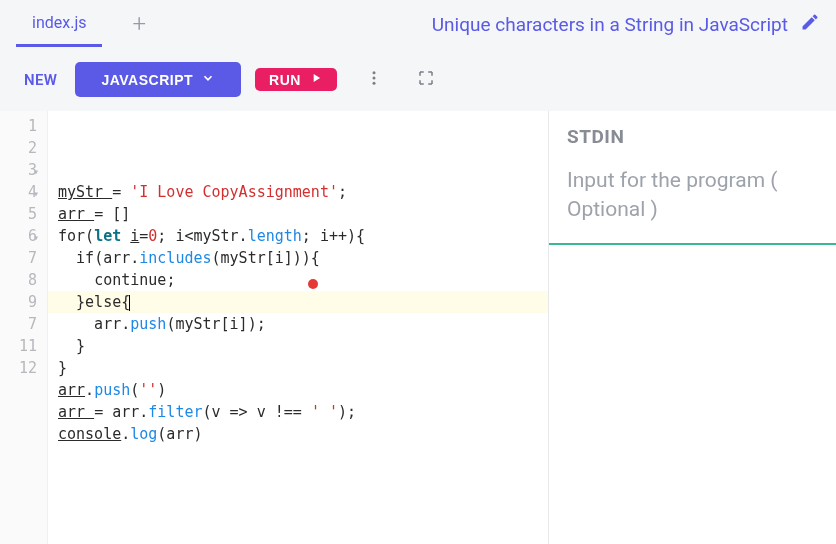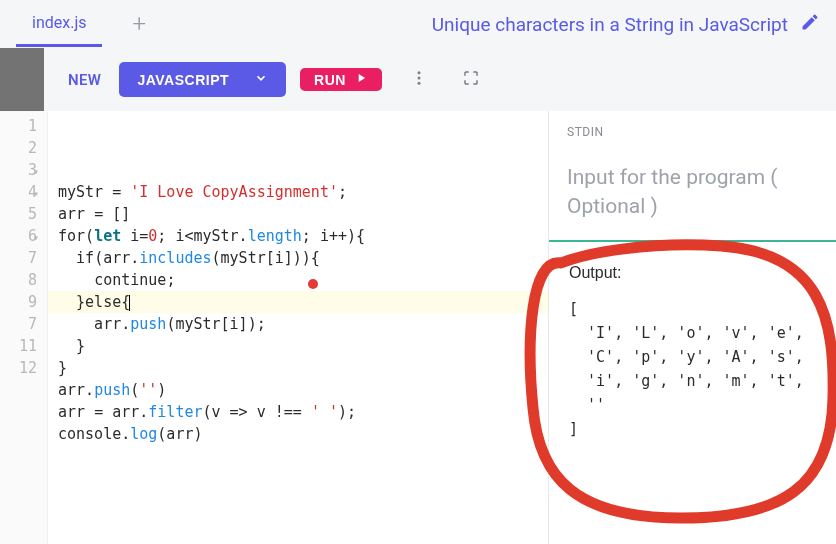--- a/index.html
+++ b/index.html
@@ -57,42 +57,41 @@
   .edit-icon {
     color: #5a5ae6;
     cursor: pointer;
   }
   .toolbar {
     display: flex;
     align-items: center;
     padding: 14px 20px;
     gap: 14px;
     background: #f5f6f8;
-    margin-left: 44px;
   }
   .new-link {
     color: #5a5ae6;
     font-size: 15px;
     font-weight: 600;
     letter-spacing: 0.4px;
     cursor: pointer;
     padding: 0 4px;
   }
   .lang-btn {
     background: #5a5ae6;
     color: #fff;
-    padding: 9px 18px;
+    padding: 9px 26px;
     border-radius: 5px;
     border: none;
     font-size: 14px;
     font-weight: 700;
     letter-spacing: 0.5px;
     display: flex;
     align-items: center;
-    gap: 25px;
+    gap: 8px;
     cursor: pointer;
   }
   .run-btn {
     background: #e91e63;
     color: #fff;
     padding: 3px 14px;
     border-radius: 5px;
     border: none;
     font-size: 14px;
     font-weight: 700;
@@ -155,40 +154,41 @@
     display: block;
     margin-left: -10px;
     padding-left: 10px;
     margin-right: -10px;
   }
   .str { color: #d32f2f; }
   .kw  { color: #0b7285; font-weight: 600; }
   .kw2 { color: #2b2b2b; font-weight: 400; }
   .num { color: #d32f2f; }
   .fn  { color: #1e88e5; }
-  .ident { color: #2b2b2b; }
+  .ident { color: #2b2b2b; text-decoration: underline; }
   .op { color: #2b2b2b; }
   .prop { color:#1e88e5; }
   .red-dot { position:absolute; width:10px; height:10px; background:#e53935; border-radius:50%; left:260px; top:168px; }
   .right-panel {
     width: 288px;
     display: flex;
     flex-direction: column;
     border-left: 1px solid #e6e8ea;
     position: relative;
   }
   .stdin-box {
     padding: 14px 18px 18px;
     border-bottom: 2px solid #3ab795;
   }
   .stdin-label {
     color: #888c94;
-    font-size: 12px;
+    font-size: 19px;
     letter-spacing: 0.5px;
-    margin-bottom: 24px;
+    margin-bottom: 18px;
+    font-weight: bold;
   }
   .stdin-placeholder {
     color: #9ea2aa;
     font-size: 21px;
     line-height: 1.4;
   }
   .output-box {
     padding: 18px 20px;
     font-family: "Menlo","Consolas",monospace;
     font-size: 15px;
@@ -283,33 +283,16 @@
       <div class="code" id="code">
         <div class="red-dot"></div>
       <div class="row"><span class="ident">myStr </span><span class="op">= </span><span class="str">'I Love CopyAssignment'</span><span class="op">;</span></div><div class="row"><span class="ident">arr </span><span class="op">= []</span></div><div class="row"><span class="kw2">for</span><span class="op">(</span><span class="kw">let </span><span class="ident">i</span><span class="op">=</span><span class="num">0</span><span class="op">; i&lt;myStr.</span><span class="prop">length</span><span class="op">; i++){</span></div><div class="row"><span class="op">  </span><span class="kw2">if</span><span class="op">(arr.</span><span class="fn">includes</span><span class="op">(myStr[i])){</span></div><div class="row"><span class="op">    </span><span class="kw2">continue</span><span class="op">;</span></div><div class="row hl-line"><span class="op">  }</span><span class="kw2">else</span><span class="op">{</span><span class="caret"></span></div><div class="row"><span class="op">    arr.</span><span class="fn">push</span><span class="op">(myStr[i]);</span></div><div class="row"><span class="op">  }</span></div><div class="row"><span class="op">}</span></div><div class="row"><span class="ident">arr</span><span class="op">.</span><span class="fn">push</span><span class="op">(</span><span class="str">''</span><span class="op">)</span></div><div class="row"><span class="ident">arr </span><span class="op">= arr.</span><span class="fn">filter</span><span class="op">(v =&gt; v !== </span><span class="str">' '</span><span class="op">);</span></div><div class="row"><span class="ident">console</span><span class="op">.</span><span class="fn">log</span><span class="op">(arr)</span></div></div>
     </div>
 
     <div class="right-panel">
       <div class="stdin-box">
         <div class="stdin-label">STDIN</div>
         <div class="stdin-placeholder">Input for the program ( Optional )</div>
       </div>
-      <div class="output-box">
-        <div class="output-label">Output:</div>
-        <div class="output-pre">[
-  'I', 'L', 'o', 'v', 'e',
-  'C', 'p', 'y', 'A', 's',
-  'i', 'g', 'n', 'm', 't',
-  ''
-]</div>
-        <svg class="annot" style="left:-28px; top:-24px;" width="330" height="320" viewBox="0 0 330 320">
-          <path d="M 40 45 
-                   C 10 40, 5 120, 12 190
-                   C 18 260, 55 300, 160 300
-                   C 260 300, 310 270, 312 180
-                   C 314 100, 300 35, 200 28
-                   C 130 23, 65 35, 40 45 Z" fill="none" stroke="#e03a2a" stroke-width="11" stroke-linejoin="round" stroke-linecap="round"></path>
-        </svg>
-      </div>
     </div>
   </div>
 
 </div>
 
 </body></html>

